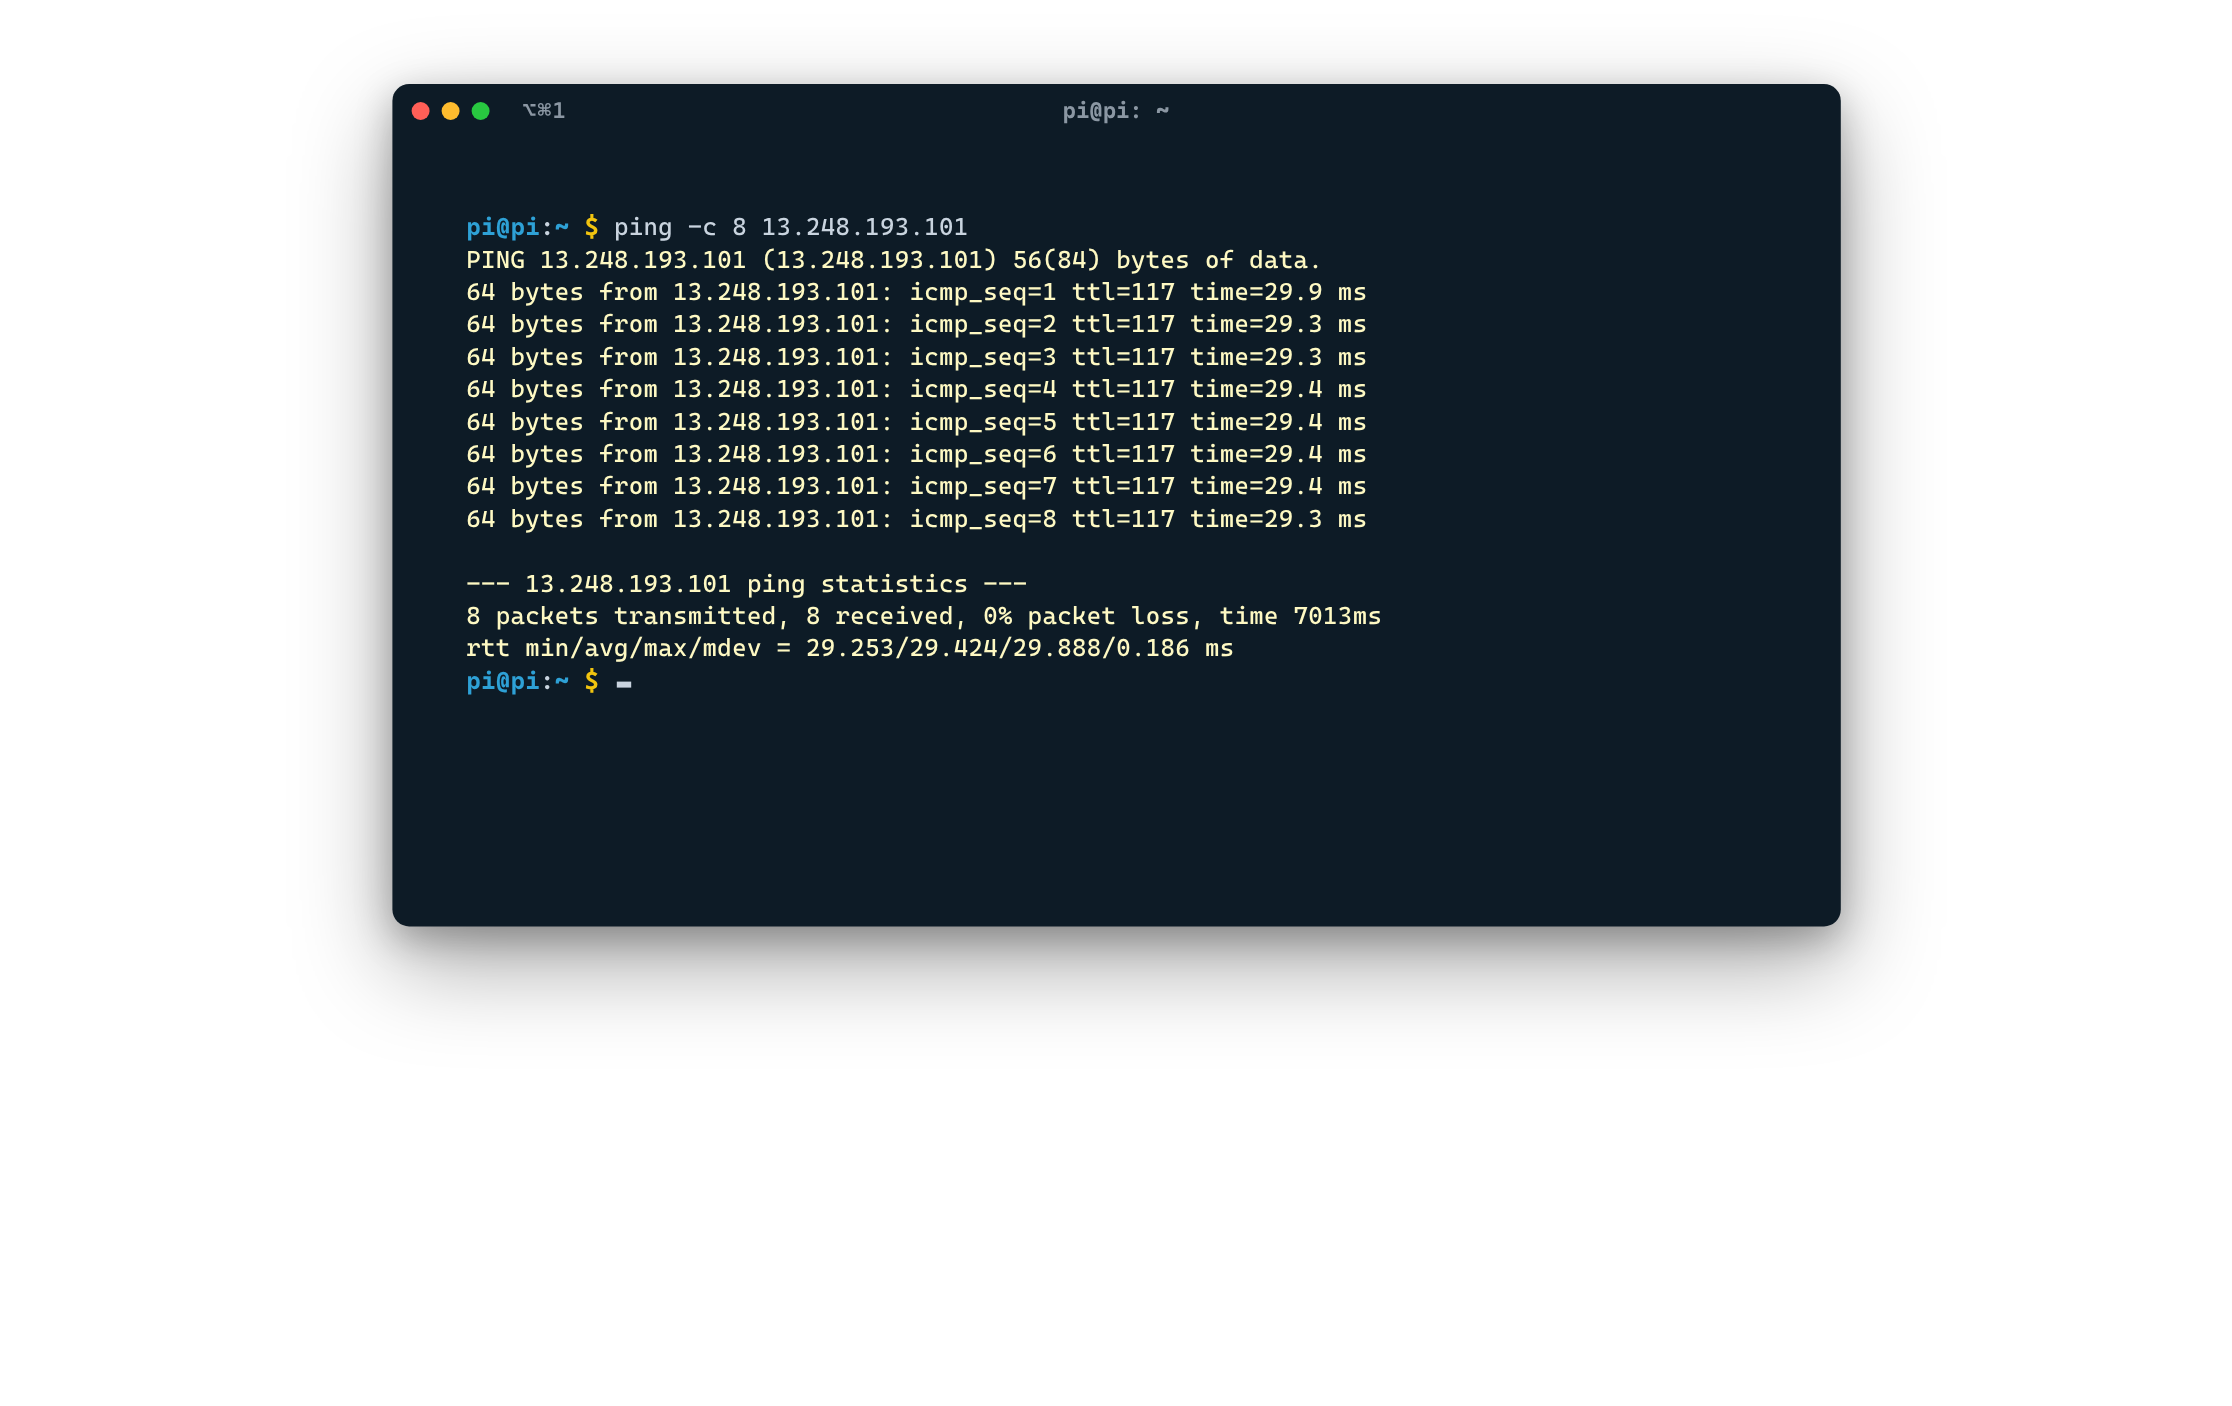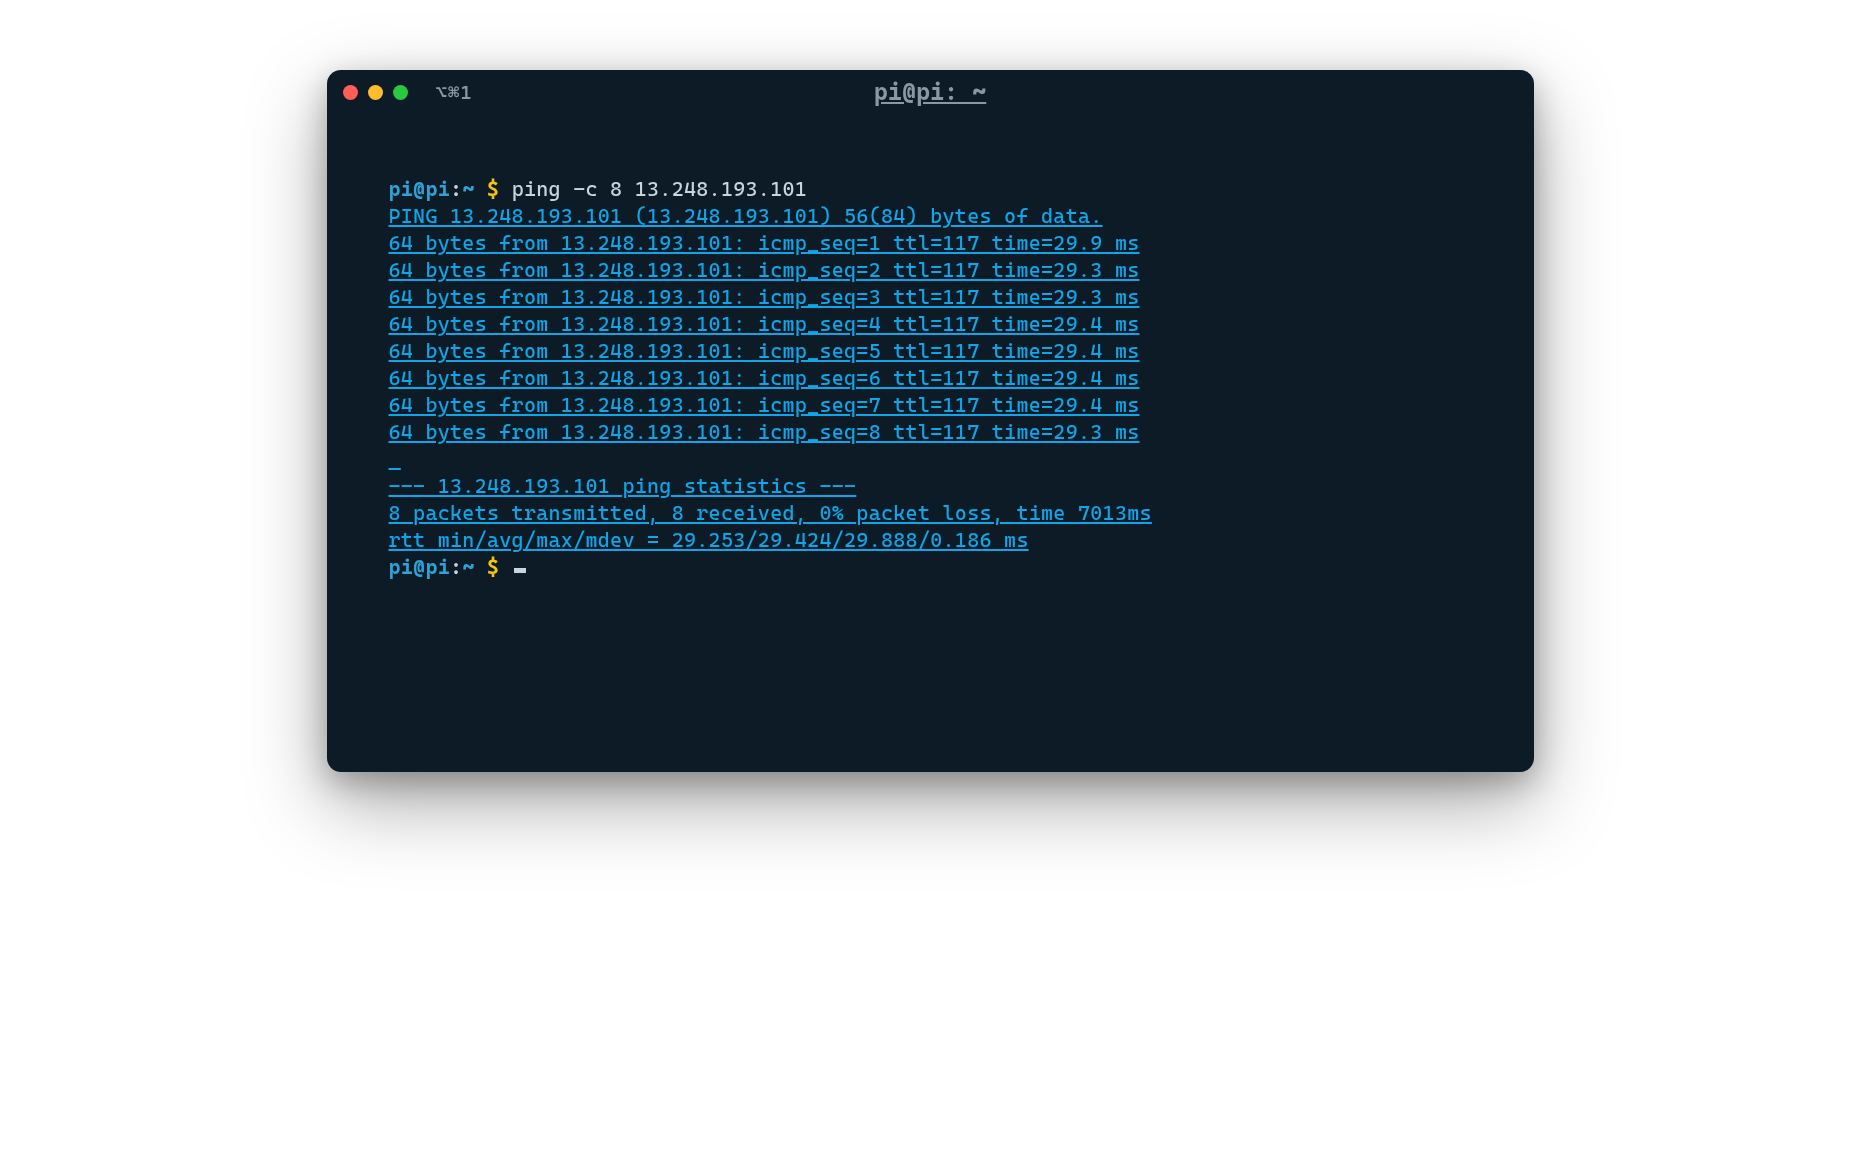--- a/index.html
+++ b/index.html
@@ -61,23 +61,22 @@
       font-weight: 600;
       margin-left: 28px;
       letter-spacing: 1px;
     }
 
     .window-title {
       position: absolute;
       left: 50%;
       transform: translateX(-50%);
       color: #8b97a3;
-      font-size: 24px;
+      font-size: 19px;
       font-weight: 700;
-      text-decoration: underline;
     }
 
     .terminal-body {
       flex: 1;
       padding: 8px 16px 16px 16px;
       font-size: 20.5px;
       line-height: 27px;
       letter-spacing: 0.3px;
       color: #c9d4df;
       white-space: pre;
@@ -87,21 +86,21 @@
     .term-line {
       display: block;
       margin-left: 46px;
     }
 
     .prompt-user { color: #2ea1d6; font-weight: 700; }
     .prompt-colon { color: #c9d4df; font-weight: 700; }
     .prompt-path { color: #2ea1d6; font-weight: 700; }
     .prompt-dollar { color: #f1c40f; font-weight: 700; }
     .cmd-text { color: #c9d4df; }
-    .output-text { color: #0ea5e9; text-decoration: underline; }
+    .output-text { color: #fef9c3; }
 
     .cursor {
       display: inline-block;
       width: 12px;
       height: 5px;
       background: #c9d4df;
       vertical-align: baseline;
       margin-left: 2px;
       position: relative;
       top: -1px;

